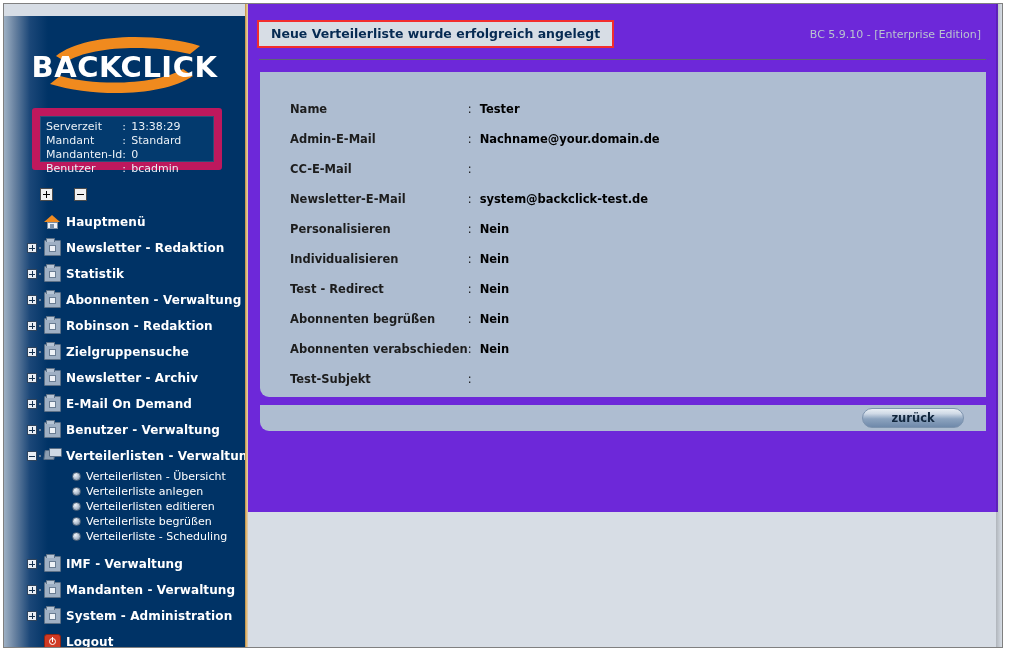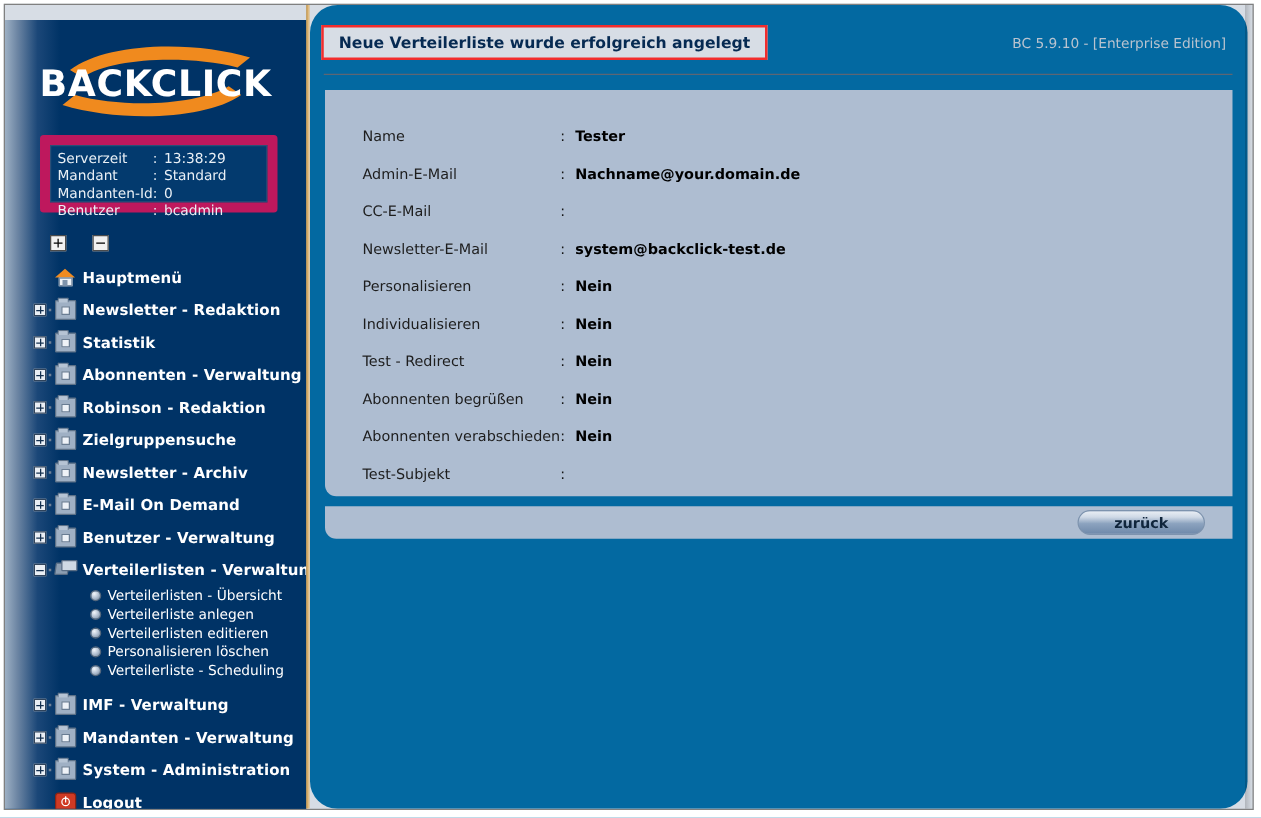--- a/index.html
+++ b/index.html
@@ -257,23 +257,22 @@
     left: 82px; top: 0;
     font-size: 11px;
     color: #ffffff;
     line-height: 15px;
   }
 
   
   #content {
     position: absolute;
     left: 244px; top: 0;
-    width: 750px; height: 643px;
-    background: #0369a1;
-    border-radius: 22px;
+    width: 750px; height: 508px;
+    background: #6d28d9;
   }
 
   #status-banner {
     position: absolute;
     left: 9px; top: 16px;
     padding: 4px 12px 5px 12px;
     border: 2px solid #f22d2d;
     background: #d7dde5;
     font-size: 12.5px;
     font-weight: bold;
@@ -310,21 +309,21 @@
     border-collapse: collapse;
   }
   #detail-table td {
     font-size: 11.5px;
     color: #141414;
     padding: 0 0 0 0;
     height: 30px;
     vertical-align: middle;
     white-space: nowrap;
   }
-  #detail-table td.dt-key { width: 155px; color:#1d1d1d; }
+  #detail-table td.dt-key { width: 155px; color:#1d1d1d;font-weight:bold; }
   #detail-table td.dt-colon { width: 12px; }
   #detail-table td.dt-val { font-weight: bold; color:#000000; }
 
   
   #button-bar {
     position: absolute;
     left: 12px; top: 401px;
     width: 726px; height: 26px;
     background: #aebdd1;
     border-radius: 0 0 0 9px;
@@ -506,21 +505,21 @@
           <div class="submenu-item">
             <span class="bullet"></span>
             <span class="slabel">Verteilerliste anlegen</span>
           </div>
           <div class="submenu-item">
             <span class="bullet"></span>
             <span class="slabel">Verteilerlisten editieren</span>
           </div>
           <div class="submenu-item">
             <span class="bullet"></span>
-            <span class="slabel">Personalisieren löschen</span>
+            <span class="slabel">Verteilerliste begrüßen</span>
           </div>
           <div class="submenu-item">
             <span class="bullet"></span>
             <span class="slabel">Verteilerliste - Scheduling</span>
           </div>
         </div>
 
         <div class="menu-item" style="margin-top:7px;">
           <span class="plus">
               <span class="hb"></span>

